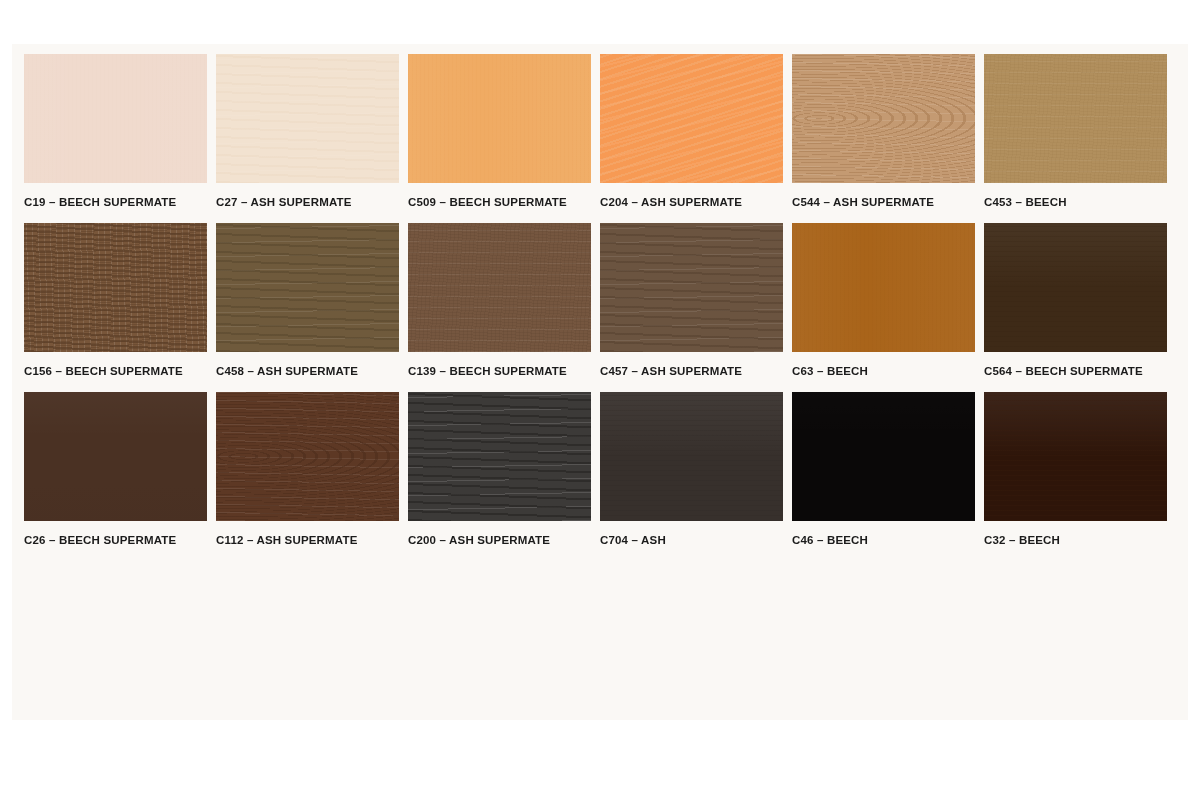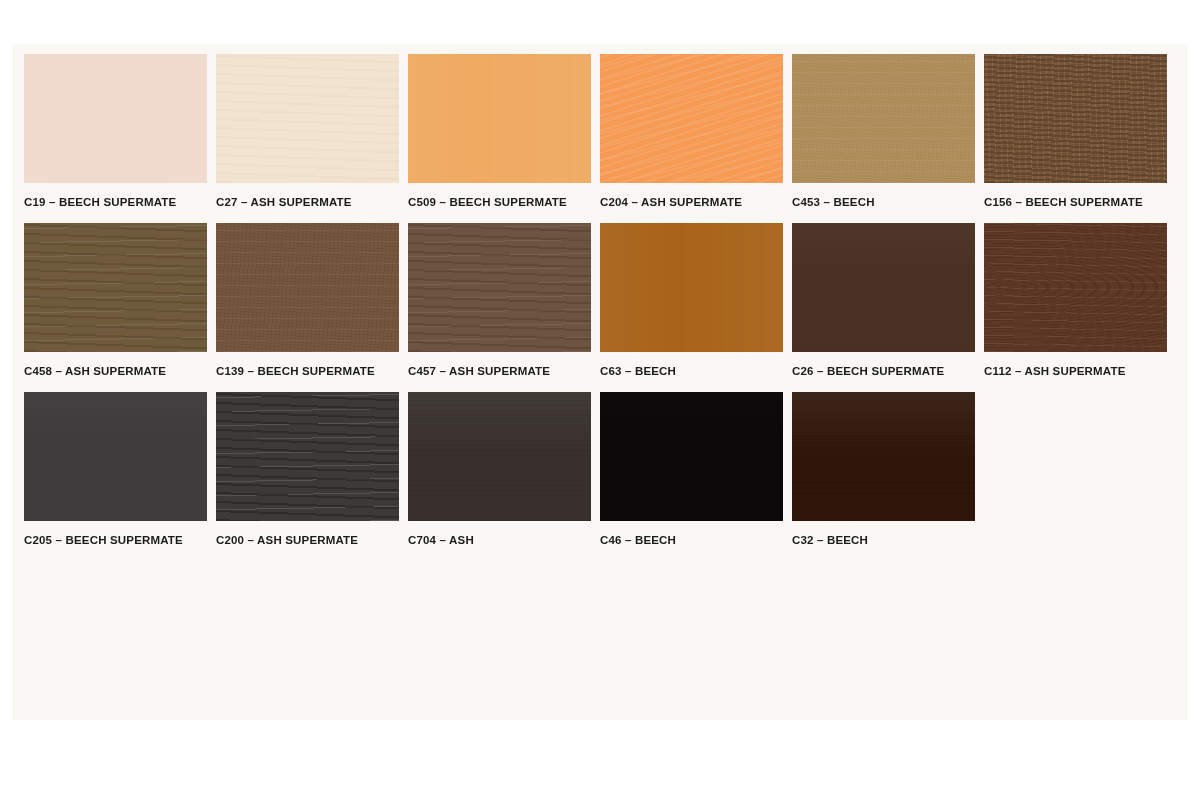--- a/index.html
+++ b/index.html
@@ -80,20 +80,26 @@
           </div>
           <div class="caption">C509 – BEECH SUPERMATE</div>
         </div>
         <div class="cell">
           <div class="swatch" style="background-color: rgb(247, 154, 84);">
             <div class="grain" style="background: repeating-linear-gradient(-18deg, rgba(242, 178, 124, 0.416) 0px, rgba(242, 178, 124, 0.416) 2px, transparent 2px, transparent 7px), repeating-linear-gradient(-14deg, rgba(255, 255, 255, 0.07) 0px, rgba(255, 255, 255, 0.07) 2px, transparent 2px, transparent 13px);"></div>
           </div>
           <div class="caption">C204 – ASH SUPERMATE</div>
         </div>
         <div class="cell">
+          <div class="swatch" style="background-color: rgb(196, 154, 114);">
+            <div class="grain" style="background: repeating-radial-gradient(150px 34px at 15% 50%, rgba(169, 124, 82, 0.573) 0px, rgba(169, 124, 82, 0.573) 3px, transparent 3px, transparent 12px), repeating-linear-gradient(1deg, rgba(255, 255, 255, 0.098) 0px, rgba(255, 255, 255, 0.098) 1px, transparent 1px, transparent 8px);"></div>
+          </div>
+          <div class="caption">C544 – ASH SUPERMATE</div>
+        </div>
+        <div class="cell">
           <div class="swatch" style="background-color: rgb(177, 143, 93);">
             <div class="grain" style="background: repeating-linear-gradient(4deg, rgba(157, 123, 74, 0.18) 0px, rgba(157, 123, 74, 0.18) 1px, transparent 1px, transparent 3px), repeating-linear-gradient(-86deg, rgba(157, 123, 74, 0.18) 0px, rgba(157, 123, 74, 0.18) 1px, transparent 1px, transparent 4px), repeating-linear-gradient(0deg, rgba(255, 255, 255, 0.055) 0px, rgba(255, 255, 255, 0.055) 1px, transparent 1px, transparent 11px);"></div>
           </div>
           <div class="caption">C453 – BEECH</div>
         </div>
         <div class="cell">
           <div class="swatch" style="background-color: rgb(120, 86, 58);">
             <div class="grain" style="background: repeating-linear-gradient(3deg, rgba(90, 61, 38, 0.675) 0px, rgba(90, 61, 38, 0.675) 2px, transparent 2px, transparent 5px), repeating-linear-gradient(-4deg, rgba(90, 61, 38, 0.39) 0px, rgba(90, 61, 38, 0.39) 1px, transparent 1px, transparent 4px), repeating-linear-gradient(88deg, rgba(255, 255, 255, 0.118) 0px, rgba(255, 255, 255, 0.118) 1px, transparent 1px, transparent 6px);"></div>
           </div>
           <div class="caption">C156 – BEECH SUPERMATE</div>
@@ -116,36 +122,36 @@
           </div>
           <div class="caption">C457 – ASH SUPERMATE</div>
         </div>
         <div class="cell">
           <div class="swatch" style="background-color: rgb(169, 100, 26);">
             <div class="grain" style="background: repeating-linear-gradient(90deg, rgba(155, 90, 20, 0.12) 0px, rgba(155, 90, 20, 0.12) 1px, transparent 1px, transparent 4px), linear-gradient(90deg, rgba(255, 255, 255, 0.035), transparent 40%, rgba(255, 255, 255, 0.035));"></div>
           </div>
           <div class="caption">C63 – BEECH</div>
         </div>
         <div class="cell">
+          <div class="swatch" style="background-color: rgb(62, 42, 23);">
+            <div class="grain" style="background: repeating-linear-gradient(0deg, rgba(50, 32, 15, 0.18) 0px, rgba(50, 32, 15, 0.18) 1px, transparent 1px, transparent 5px), linear-gradient(rgba(255, 255, 255, 0.055), transparent 50%, transparent);"></div>
+          </div>
+          <div class="caption">C564 – BEECH SUPERMATE</div>
+        </div>
+        <div class="cell">
           <div class="swatch" style="background-color: rgb(74, 49, 35);">
             <div class="grain" style="background: linear-gradient(rgba(255, 255, 255, 0.027), transparent 35%, transparent 70%, rgba(62, 40, 28, 0.09));"></div>
           </div>
           <div class="caption">C26 – BEECH SUPERMATE</div>
         </div>
         <div class="cell">
           <div class="swatch" style="background-color: rgb(93, 56, 36);">
             <div class="grain" style="background: repeating-radial-gradient(150px 34px at 15% 50%, rgba(74, 43, 26, 0.467) 0px, rgba(74, 43, 26, 0.467) 3px, transparent 3px, transparent 12px), repeating-linear-gradient(1deg, rgba(255, 255, 255, 0.082) 0px, rgba(255, 255, 255, 0.082) 1px, transparent 1px, transparent 8px);"></div>
           </div>
           <div class="caption">C112 – ASH SUPERMATE</div>
-        </div>
-        <div class="cell">
-          <div class="swatch" style="background-color: rgb(64, 59, 61);">
-            <div class="grain" style="background: linear-gradient(rgba(255, 255, 255, 0.024), transparent 35%, transparent 70%, rgba(55, 50, 52, 0.075));"></div>
-          </div>
-          <div class="caption">C205 – BEECH SUPERMATE</div>
         </div>
         <div class="cell">
           <div class="swatch" style="background-color: rgb(60, 58, 56);">
             <div class="grain" style="background: repeating-linear-gradient(2deg, rgba(42, 40, 38, 0.78) 0px, rgba(42, 40, 38, 0.78) 2px, transparent 2px, transparent 9px), repeating-linear-gradient(-1deg, rgba(255, 255, 255, 0.133) 0px, rgba(255, 255, 255, 0.133) 1px, transparent 1px, transparent 14px);"></div>
           </div>
           <div class="caption">C200 – ASH SUPERMATE</div>
         </div>
         <div class="cell">
           <div class="swatch" style="background-color: rgb(55, 48, 44);">
             <div class="grain" style="background: repeating-linear-gradient(0deg, rgba(43, 37, 34, 0.18) 0px, rgba(43, 37, 34, 0.18) 1px, transparent 1px, transparent 5px), linear-gradient(rgba(255, 255, 255, 0.055), transparent 50%, transparent);"></div>

